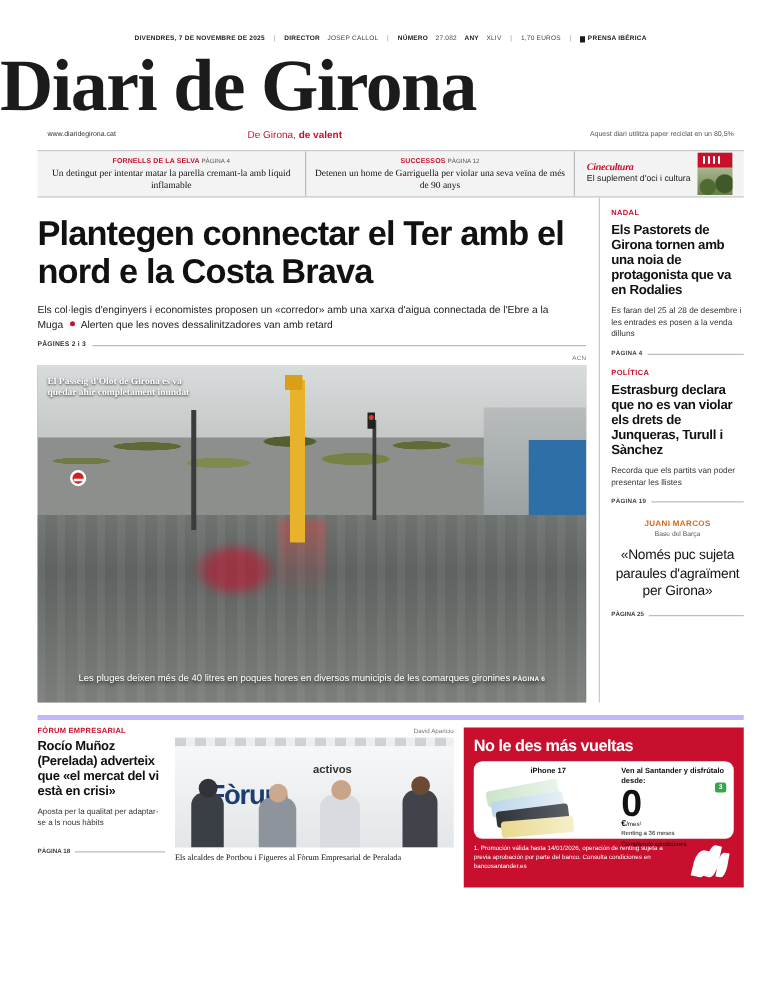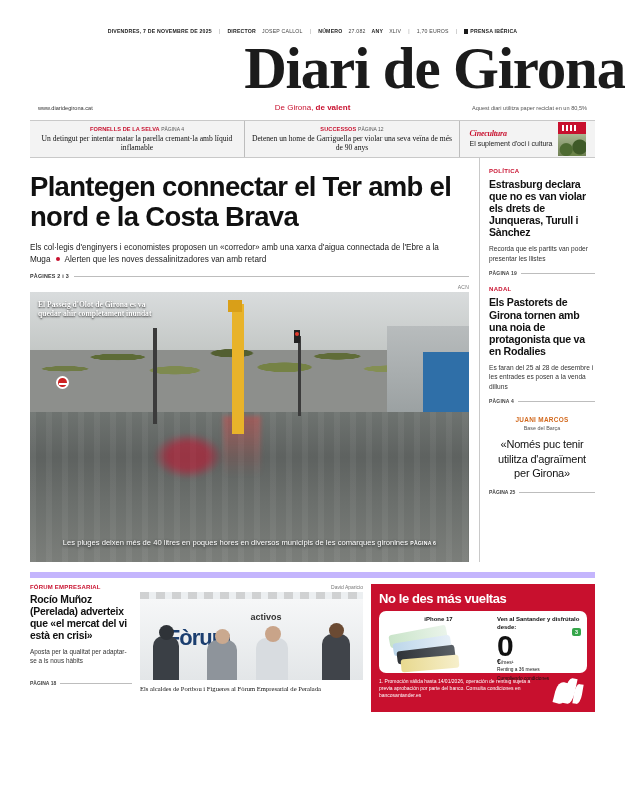--- a/index.html
+++ b/index.html
@@ -17,31 +17,31 @@
     color:#1a1a1a;
   }
   .infobar .b{font-weight:bold;}
   .infobar .n{font-weight:normal;color:#444;}
   .infobar .sep{color:#999;font-weight:normal;padding:0 1px;}
   .ipe{display:inline-flex;align-items:center;gap:2px;font-weight:bold;}
   .ipe .sq{display:inline-block;width:4px;height:5px;background:#1a1a1a;}
 
   
   .masthead{
-    text-align:right;margin-top:6px;
+    text-align:left;margin-top:6px;
     font-family:"Liberation Serif", serif;
     font-weight:bold;font-size:59px;line-height:.95;
     letter-spacing:-1.2px;color:#1b1b1b;
   }
   .subbar{
     display:flex;align-items:center;justify-content:space-between;
     padding:7px 38px 0 38px;font-size:5.6px;color:#333;
   }
   .subbar .web{flex:0 0 160px;text-align:left;}
-  .subbar .slogan{flex:1;text-align:center;font-size:8px;color:#c8102e;}
+  .subbar .slogan{flex:1;text-align:left;font-size:8px;color:#c8102e;}
   .subbar .slogan b{color:#c8102e;font-weight:bold;}
   .subbar .recy{flex:0 0 160px;text-align:right;color:#555;}
 
   
   .teasers{
     display:flex;margin:8px 30px 0 30px;
     border-top:1px solid #c9c9c9;border-bottom:1px solid #c9c9c9;
     background:#f3f3f3;height:38px;box-sizing:border-box;
   }
   .teaser{
@@ -184,21 +184,21 @@
   .q-role{font-size:5.4px;color:#555;margin-top:2px;}
   .q-text{
     font-size:11px;line-height:1.3;margin-top:6px;color:#111;letter-spacing:-.2px;
   }
   .q-pg{display:flex;align-items:center;gap:4px;margin-top:9px;
     font-size:5px;font-weight:bold;color:#444;}
   .q-pg .rule{flex:1;height:1px;background:#bdbdbd;}
 
   
   .bottom{display:flex;margin:10px 30px 0 30px;
-    border-top:6px solid #c4b5fd;padding-top:6px;gap:8px;}
+    border-top:4px solid #c4b5fd;padding-top:6px;gap:8px;}
   .b-left{flex:0 0 102px;}
   .b-kick{font-size:6px;font-weight:bold;color:#c8102e;letter-spacing:.2px;}
   .b-title{font-size:10.4px;font-weight:bold;line-height:1.16;margin-top:4px;letter-spacing:-.25px;}
   .b-body{font-size:6.4px;line-height:1.4;color:#333;margin-top:6px;}
   .b-pg{display:flex;align-items:center;gap:4px;margin-top:14px;font-size:5px;font-weight:bold;color:#444;}
   .b-pg .rule{flex:1;height:1px;background:#bdbdbd;}
 
   .b-mid{flex:1;}
   .b-credit{text-align:right;font-size:5px;color:#777;margin-bottom:2px;}
   .b-photo{position:relative;width:100%;height:88px;overflow:hidden;background:#eceff1;}
@@ -354,43 +354,43 @@
             <span class="pg">PÀGINA 6</span>
           </div>
         </div>
       </div>
 
     </div>
 
     <div class="col-right">
 
       <div class="rb">
+        <div class="rb-kick">NADAL</div>
+        <div class="rb-title">Els Pastorets de Girona tornen amb una noia de protagonista que va en Rodalies</div>
+        <div class="rb-body">Es faran del 25 al 28 de desembre i les entrades es posen a la venda dilluns</div>
+        <div class="rb-pg">
+          <span>PÀGINA 4</span>
+          <span class="rule"></span>
+        </div>
+      </div>
+
+      <div class="rb">
         <div class="rb-kick">POLÍTICA</div>
         <div class="rb-title">Estrasburg declara que no es van violar els drets de Junqueras, Turull i Sànchez</div>
         <div class="rb-body">Recorda que els partits van poder presentar les llistes</div>
         <div class="rb-pg">
           <span>PÀGINA 19</span>
           <span class="rule"></span>
         </div>
       </div>
 
-      <div class="rb">
-        <div class="rb-kick">NADAL</div>
-        <div class="rb-title">Els Pastorets de Girona tornen amb una noia de protagonista que va en Rodalies</div>
-        <div class="rb-body">Es faran del 25 al 28 de desembre i les entrades es posen a la venda dilluns</div>
-        <div class="rb-pg">
-          <span>PÀGINA 4</span>
-          <span class="rule"></span>
-        </div>
-      </div>
-
       <div class="quote-block">
         <div class="q-name">JUANI MARCOS</div>
         <div class="q-role">Base del Barça</div>
-        <div class="q-text">«Només puc tenir utilitza d'agraïment per Girona»</div>
+        <div class="q-text">«Només puc sujeta paraules d'agraïment per Girona»</div>
         <div class="q-pg">
           <span>PÀGINA 25</span>
           <span class="rule"></span>
         </div>
       </div>
 
     </div>
   </div>
 
   <div class="bottom">

